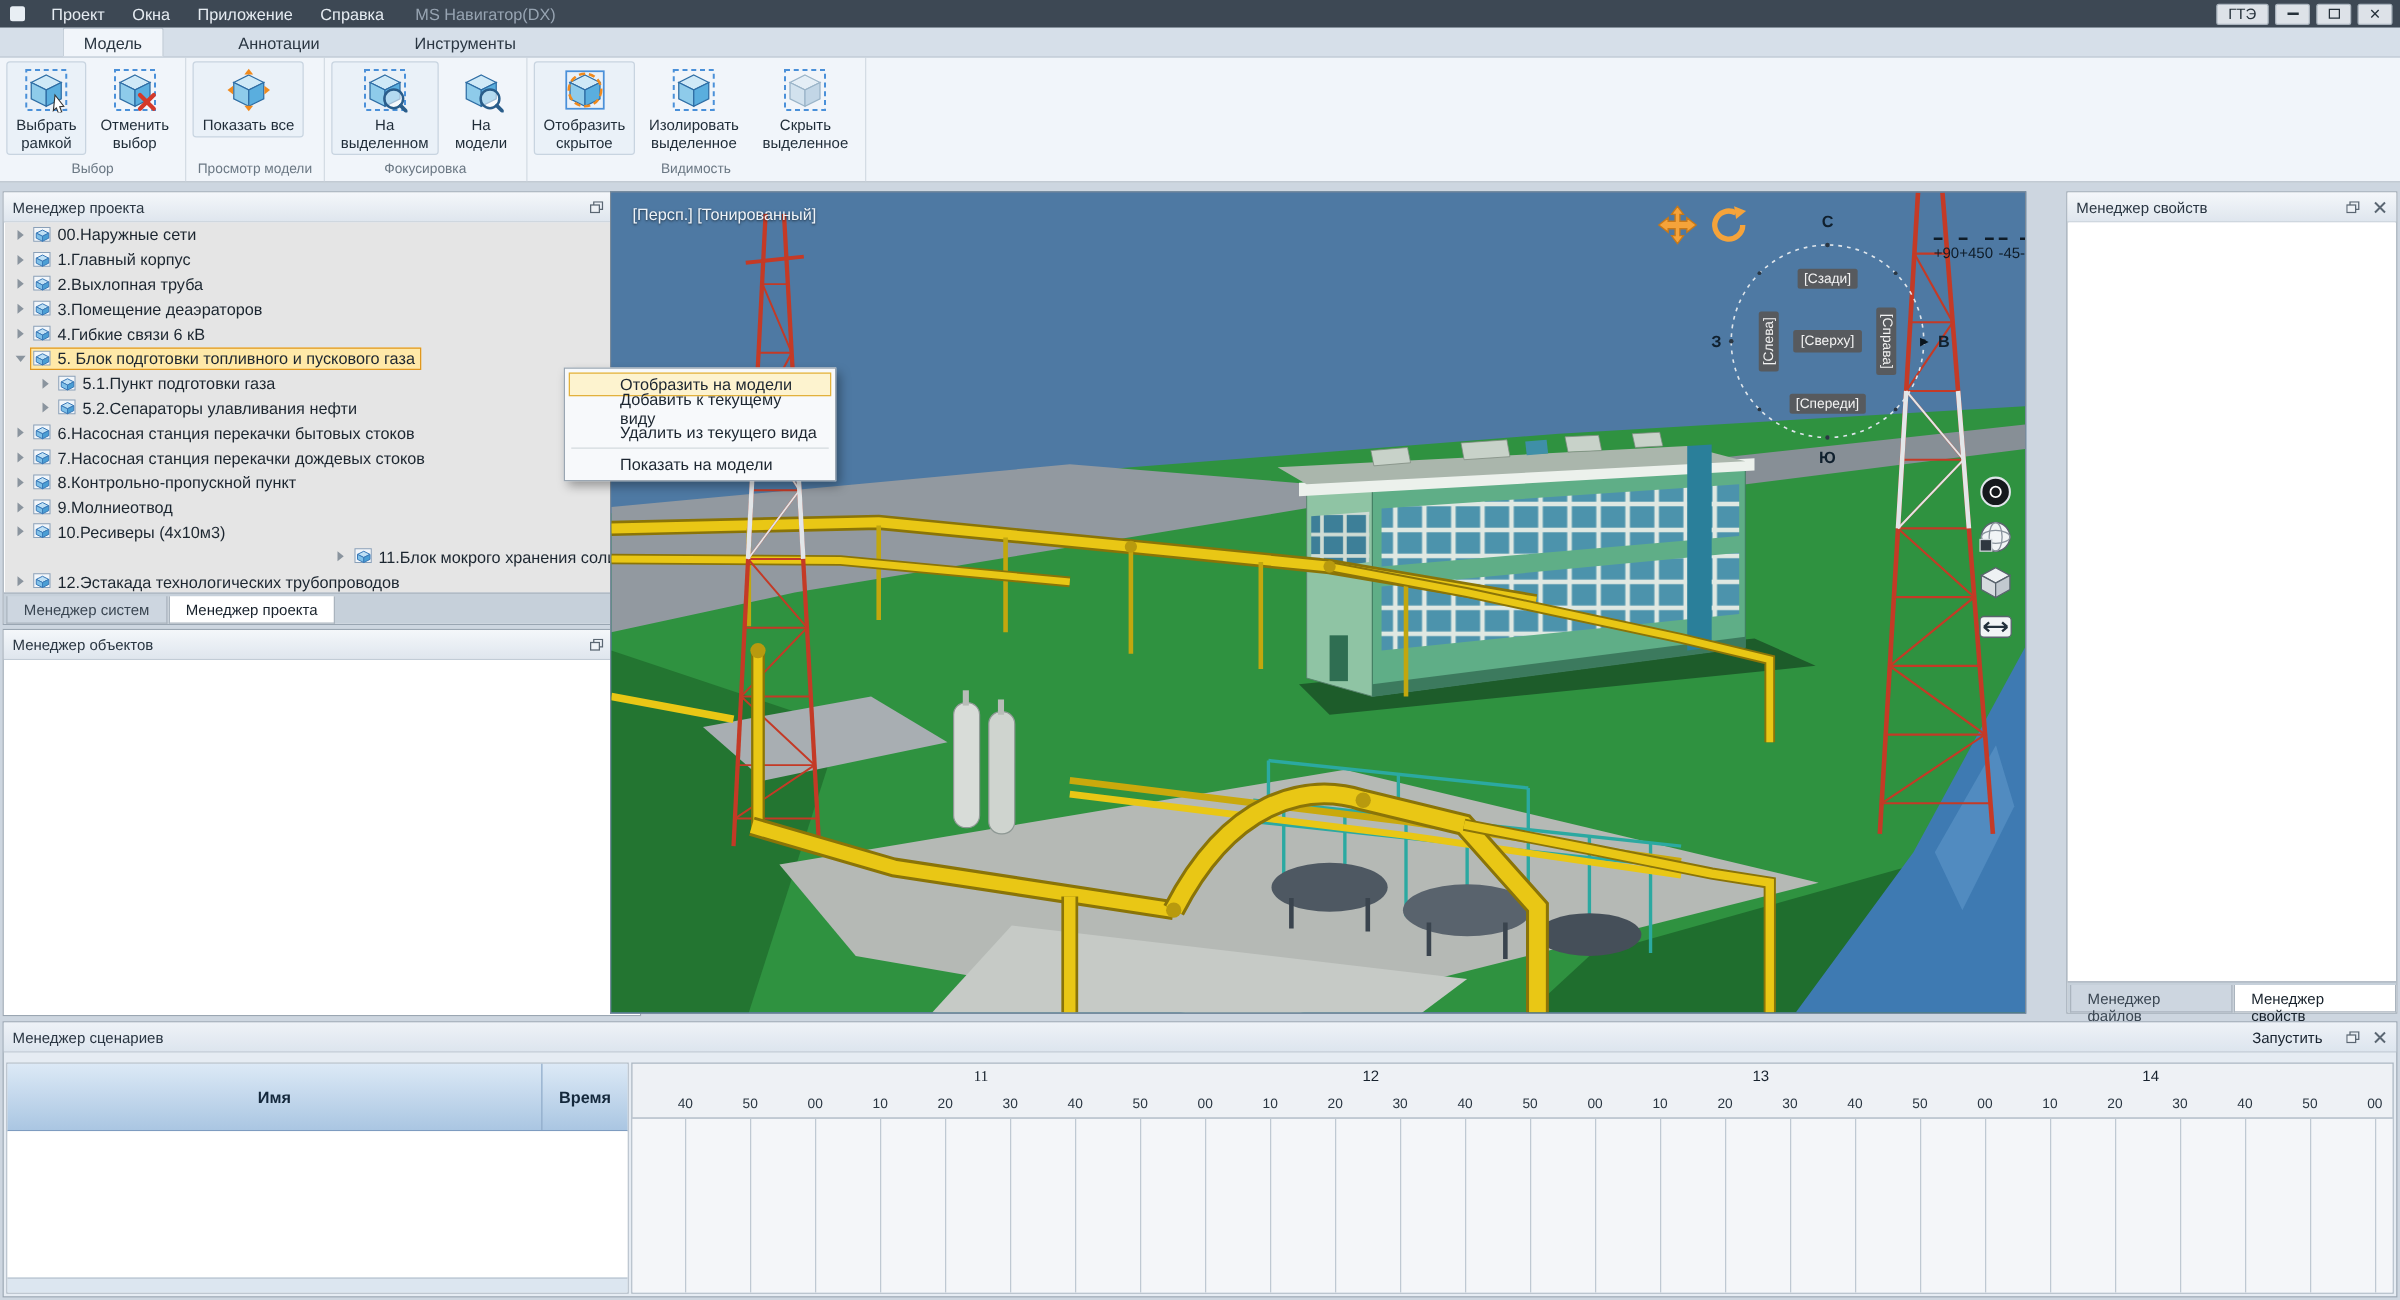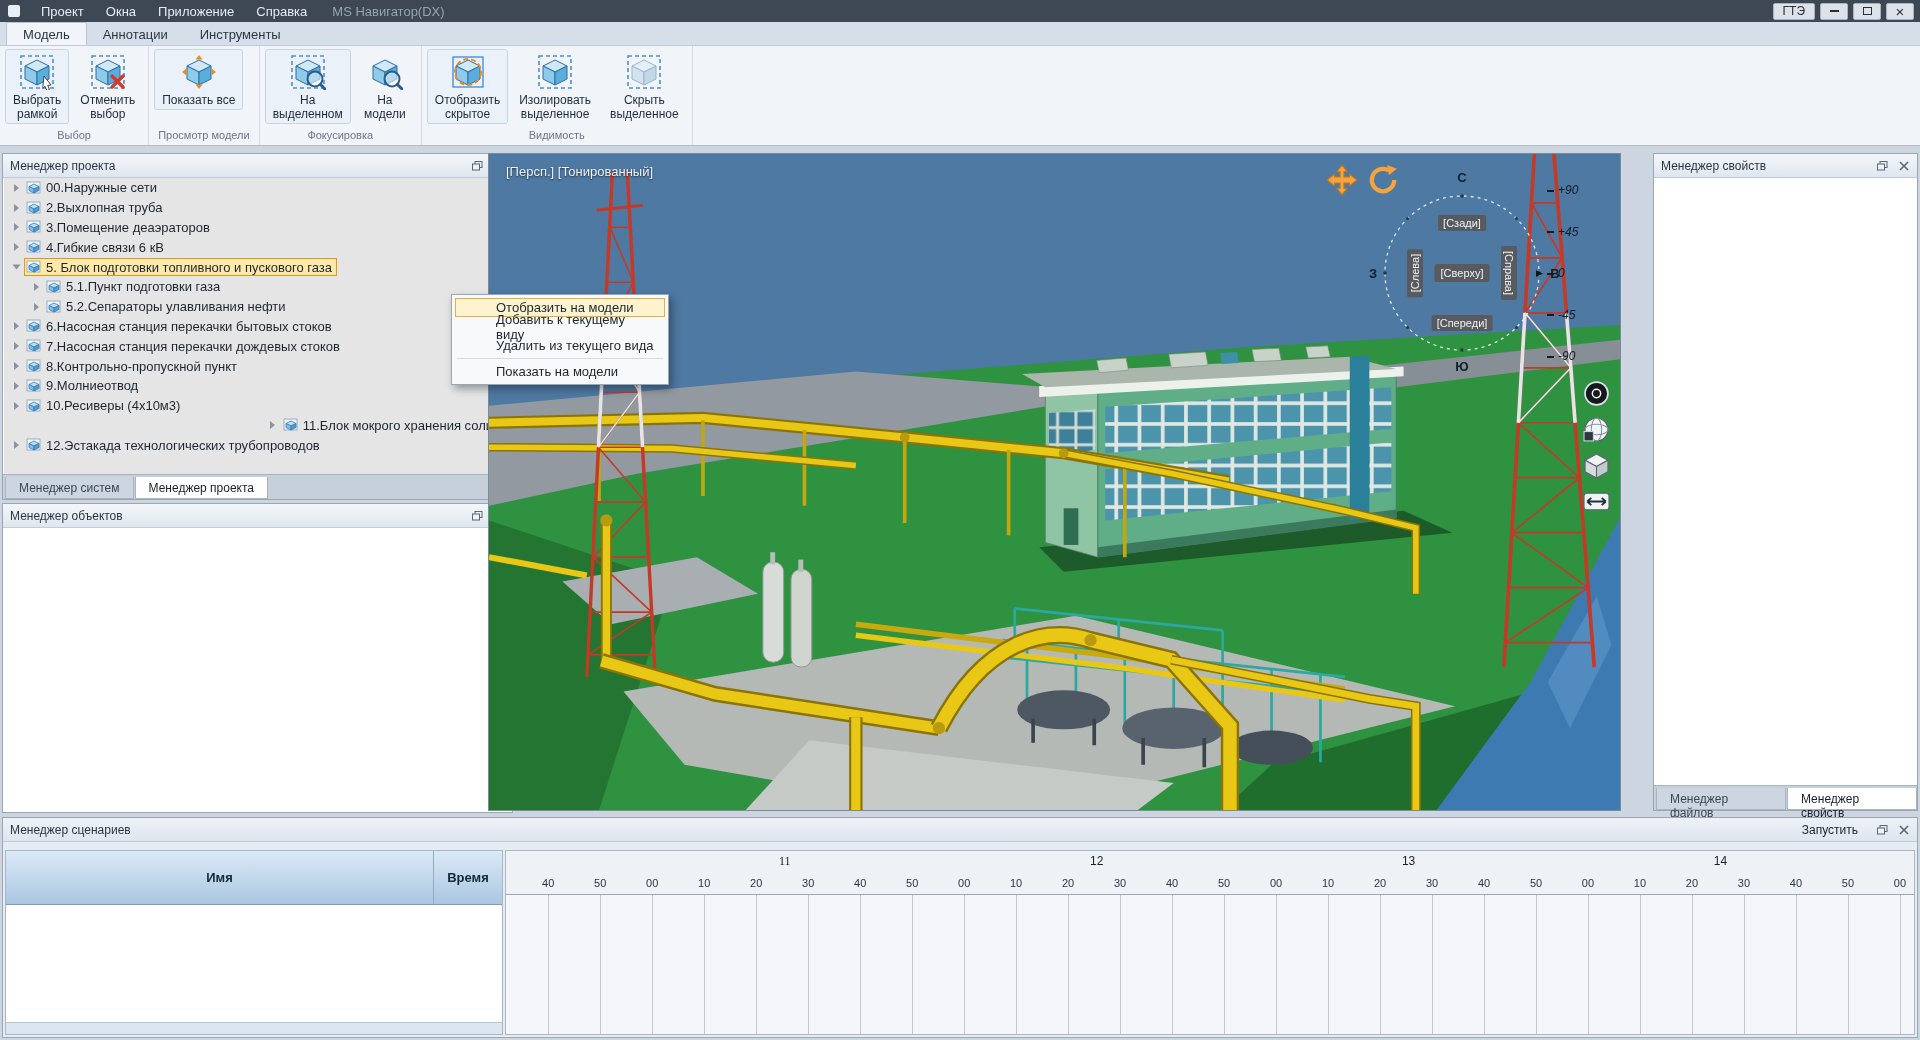--- a/index.html
+++ b/index.html
@@ -14,21 +14,21 @@
   .win-title{color:#97a4b2;font-size:13px;margin-left:14px;}
   .win-controls{margin-left:auto;display:flex;gap:5px;align-items:center;}
   .profile-btn{height:17px;padding:0 9px;font-size:12px;color:#25303a;background:#dde2e8;border:1px solid #aab4be;border-radius:2px;}
   .winbtn{width:28px;height:17px;background:#dde2e8;border:1px solid #aab4be;border-radius:2px;display:flex;align-items:center;justify-content:center;color:#25303a;font-size:11px;line-height:1;}
   .winbtn .mini{display:block;width:9px;height:2px;background:#25303a;}
   .winbtn .maxi{display:block;width:9px;height:8px;border:1.5px solid #25303a;}
   .winbtn.close::before{content:"\00d7";font-size:15px;}
 
   
   .tabrow{position:absolute;top:22px;left:0;width:100%;height:24px;background:#d6dfe9;border-bottom:1px solid #c2ccd6;display:flex;align-items:flex-end;padding-left:6px;z-index:49;}
-  .rtab{font-size:13px;color:#2a3642;padding:4px 16px 3px;cursor:default;}
+  .rtab{font-size:13px;color:#2a3642;padding:4px 16px 3px;cursor:default;margin-left:44px;}
   .rtab.active{background:#f1f5fa;border:1px solid #b8c4d0;border-bottom:none;border-radius:2px 2px 0 0;}
 
   
   .ribbon{position:absolute;top:46px;left:0;width:100%;height:100px;background:#f1f5fa;border-bottom:1px solid #b2bcc6;display:flex;z-index:48;}
   .rgroup{display:flex;flex-direction:column;border-right:1px solid #d4dce4;padding:3px 5px 0;}
   .rbtns{flex:1;display:flex;align-items:flex-start;gap:3px;}
   .rbtn{display:flex;flex-direction:column;align-items:center;min-width:62px;padding:4px 7px 2px;border-radius:3px;border:1px solid transparent;}
   .rbtn:first-child{border-color:#c8d4e0;background:#eaf1f8;}
   .ricon{width:36px;height:36px;}
   .ricon svg{display:block;width:100%;height:100%;}
@@ -80,21 +80,21 @@
 
   .compass{position:absolute;left:870px;top:14px;width:206px;height:210px;}
   .cring{position:absolute;inset:0;}
   .cdir{position:absolute;transform:translate(-50%,-50%);font-size:13px;font-weight:bold;color:#10202e;}
   .cface{position:absolute;transform:translate(-50%,-50%);background:rgba(88,88,88,.92);color:#f2f2f2;font-size:11px;padding:2px 5px;border:none;border-radius:2px;white-space:nowrap;}
   .cface.vl{transform:translate(-50%,-50%) rotate(-90deg);}
   .cface.vr{transform:translate(-50%,-50%) rotate(90deg);}
   .cface.big{padding:3px 6px;}
 
   .tiltscale{position:absolute;left:1058px;top:30px;height:178px;width:46px;}
-  .scalelabels{display:flex;flex-direction:column;justify-content:space-between;height:100%;font-style:italic;}
+  .scalelabels{display:flex;flex-direction:row;justify-content:space-between;height:100%;}
   .scl{font-size:12px;color:#0e1c28;line-height:1;}
   .scl::before{content:"";display:inline-block;width:7px;height:2px;background:#0e1c28;margin-right:4px;vertical-align:middle;}
   .tiltmarker{position:absolute;left:-11px;top:50%;transform:translateY(-50%);font-size:9px;color:#0a141e;}
   .tiltmarker::before{content:"\25b6";}
 
   .vtools{position:absolute;left:1094px;top:226px;display:flex;flex-direction:column;gap:9px;}
   .vtoolbtn{width:27px;height:27px;}
   .vtoolbtn svg{display:block;width:100%;height:100%;}
 
   
@@ -303,20 +303,34 @@
           <span class="tsel">
             <span class="ticon">
               <svg viewBox="0 0 16 16">
                 <rect x="1" y="2" width="13" height="11" fill="#f2f6fa" stroke="#8aa0b8" stroke-width="0.8"></rect>
                 <polygon points="8,4 13,6.5 8,9 3,6.5" fill="#bfe0f5" stroke="#3a7ab8" stroke-width="0.8"></polygon>
                 <polygon points="3,6.5 8,9 8,13 3,10.5" fill="#7fc0e8" stroke="#3a7ab8" stroke-width="0.8"></polygon>
                 <polygon points="13,6.5 8,9 8,13 13,10.5" fill="#4a9ed4" stroke="#3a7ab8" stroke-width="0.8"></polygon>
               </svg>
             </span>
             <span class="tlabel">00.Наружные сети</span>
+          </span>
+        </div>
+        <div class="trow" style="padding-left: 4px;">
+          <span class="chev"></span>
+          <span class="tsel">
+            <span class="ticon">
+              <svg viewBox="0 0 16 16">
+                <rect x="1" y="2" width="13" height="11" fill="#f2f6fa" stroke="#8aa0b8" stroke-width="0.8"></rect>
+                <polygon points="8,4 13,6.5 8,9 3,6.5" fill="#bfe0f5" stroke="#3a7ab8" stroke-width="0.8"></polygon>
+                <polygon points="3,6.5 8,9 8,13 3,10.5" fill="#7fc0e8" stroke="#3a7ab8" stroke-width="0.8"></polygon>
+                <polygon points="13,6.5 8,9 8,13 13,10.5" fill="#4a9ed4" stroke="#3a7ab8" stroke-width="0.8"></polygon>
+              </svg>
+            </span>
+            <span class="tlabel">1.Главный корпус</span>
           </span>
         </div>
         <div class="trow" style="padding-left: 4px;">
           <span class="chev"></span>
           <span class="tsel">
             <span class="ticon">
               <svg viewBox="0 0 16 16">
                 <rect x="1" y="2" width="13" height="11" fill="#f2f6fa" stroke="#8aa0b8" stroke-width="0.8"></rect>
                 <polygon points="8,4 13,6.5 8,9 3,6.5" fill="#bfe0f5" stroke="#3a7ab8" stroke-width="0.8"></polygon>
                 <polygon points="3,6.5 8,9 8,13 3,10.5" fill="#7fc0e8" stroke="#3a7ab8" stroke-width="0.8"></polygon>

